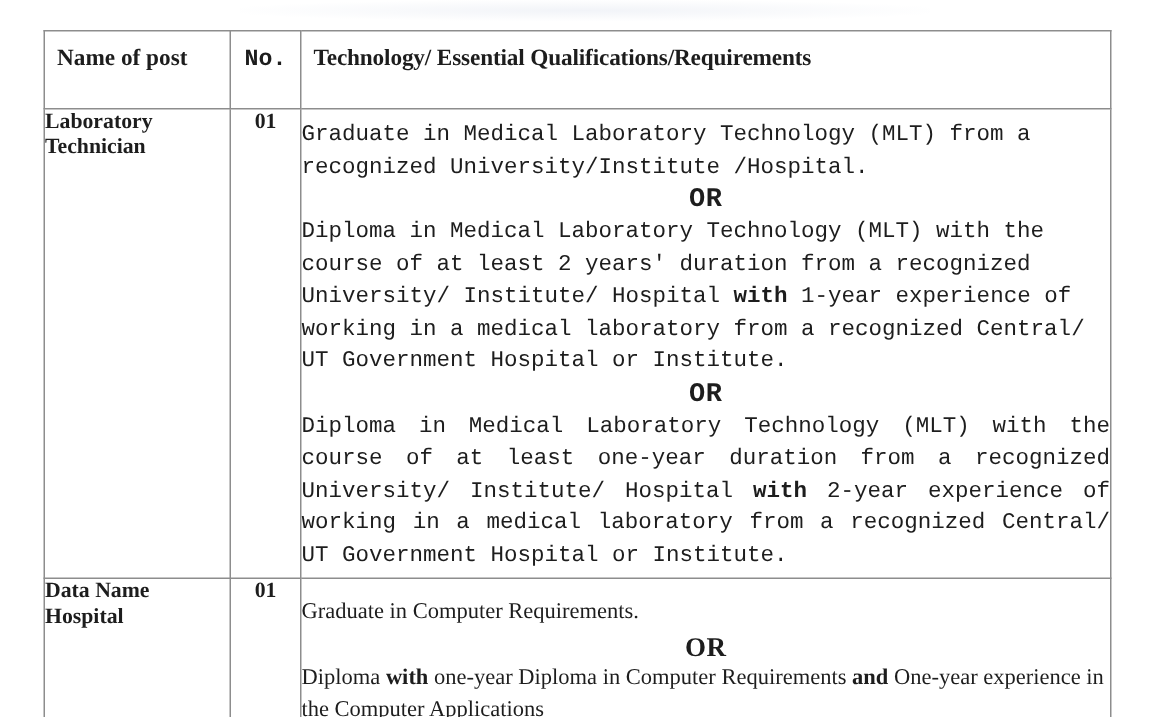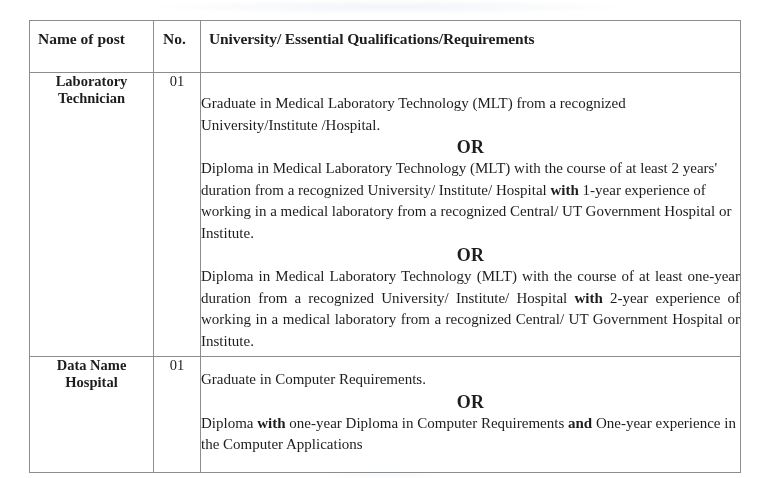--- a/index.html
+++ b/index.html
@@ -66,34 +66,34 @@
   
   .hdr td {
     font-weight: bold;
     font-size: 15.5px;
     line-height: 18px;
     height: 42px;
     vertical-align: top;
     margin-top: 28px;
   }
   .hdr .h-name { padding: 9px 0 0 8px; }
-  .hdr .h-no   { padding: 9px 0 0 9px; }
+  .hdr .h-no   { padding: 9px 0 0 9px; font-family: Liberation Mono, monospace; }
   .hdr .h-elig { padding: 9px 0 0 8px; letter-spacing: -0.1px; }
 
   
   .c-post {
     font-weight: bold;
     font-size: 14.5px;
     line-height: 17px;
-    text-align: center;
+    text-align: left;
     padding-left: 8px;
     vertical-align: middle;
   }
   .c-count {
-    font-weight: normal;
+    font-weight: bold;
     font-size: 14.5px;
     text-align: center;
     vertical-align: middle;
   }
   .c-body {
     font-size: 15px;
     line-height: 21.5px;
     padding: 7px 8px 7px 8px;
   }
 
@@ -109,21 +109,21 @@
     margin: 0;
     text-align: center;
     font-weight: bold;
     font-size: 18px;
     line-height: 22px;
     letter-spacing: 0.3px;
   }
   .b { font-weight: bold; }
 
   
-  .row-lab .c-body { padding-top: 20px; padding-bottom: 4px; }
+  .row-lab .c-body { padding-top: 6px; padding-bottom: 4px; font-family: Liberation Mono, monospace; }
   .row-deo .c-body { padding-top: 12px; padding-bottom: 10px; }
   .row-deo { height: 116px; }
 </style>
 </head>
 <body>
 
 <div class="watermark2"></div>
 <div class="watermark"></div>
 
 <div class="sheet">
@@ -132,21 +132,21 @@
     <colgroup>
       <col class="c-name">
       <col class="c-no">
       <col class="c-elig">
     </colgroup>
 
     <thead>
       <tr class="hdr">
         <td class="h-name">Name of post</td>
         <td class="h-no">No.</td>
-        <td class="h-elig">University/ Essential Qualifications/Requirements</td>
+        <td class="h-elig">Technology/ Essential Qualifications/Requirements</td>
       </tr>
     </thead>
 
     <tbody>
       <tr class="row-lab">
         <td class="c-post">
           <div>Laboratory</div>
           <div>Technician</div>
         </td>
         <td class="c-count">01</td>

